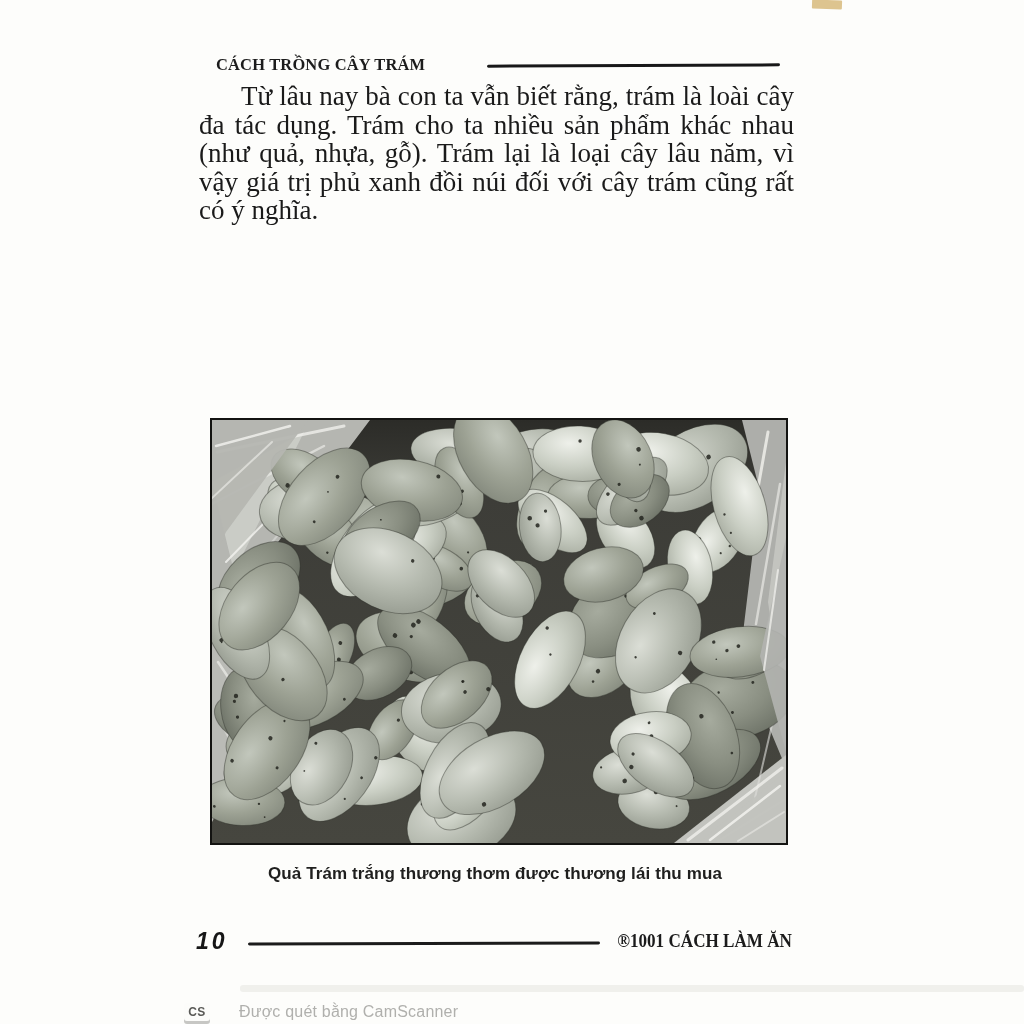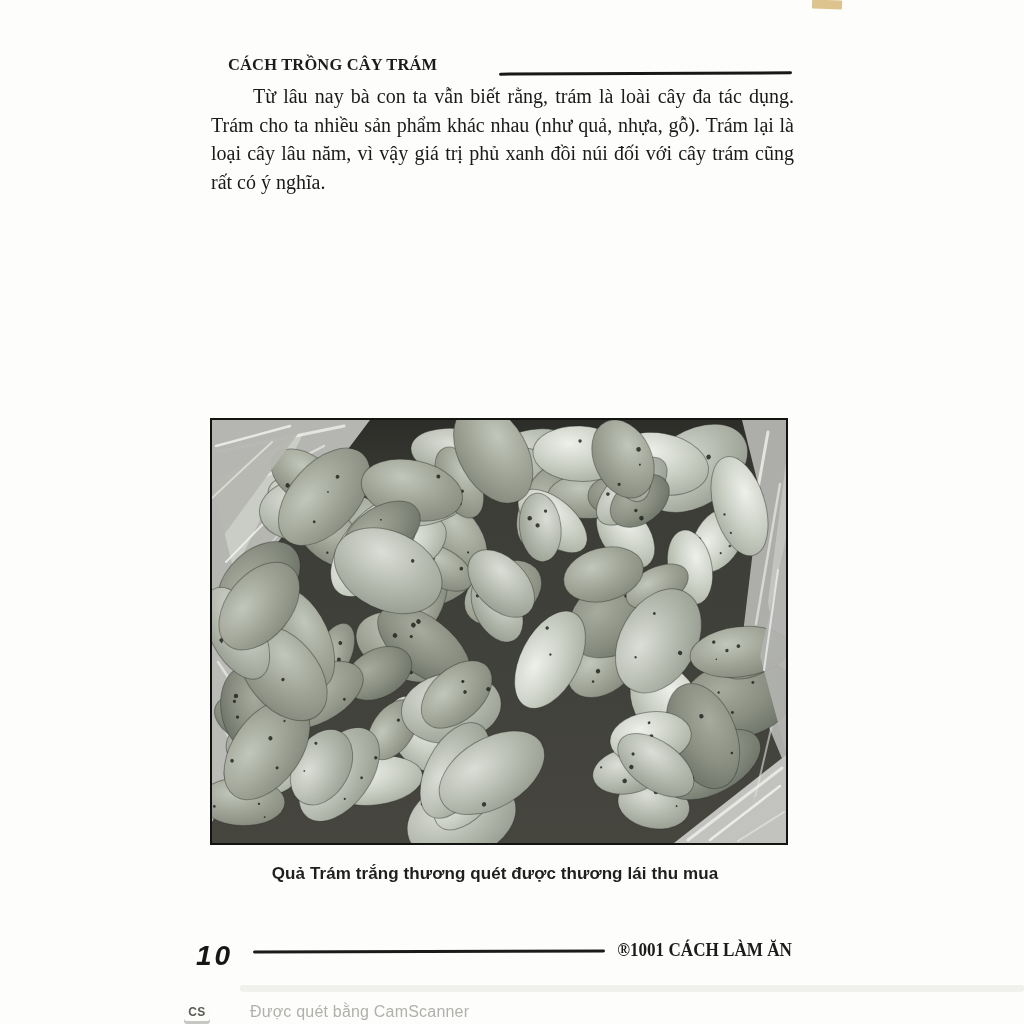--- a/index.html
+++ b/index.html
@@ -8,41 +8,41 @@
     background:#fdfdfb;
     font-family:"Liberation Serif", serif;
   }
   .page{position:absolute;inset:0;background:#fdfdfb;}
   .sticky-mark{
     position:absolute;left:812px;top:0;width:30px;height:9px;
     background:#d9be83;transform:rotate(2deg);border-radius:1px;opacity:.9;
   }
   
   .header{
-    position:absolute;left:196px;top:54px;width:596px;
-    display:flex;align-items:flex-end;
+    position:absolute;left:184px;top:54px;width:596px;
+    display:flex;align-items:center;
   }
   .header-title{
     padding-left:34px;
     font-size:17.5px;font-weight:bold;color:#1c1c1c;
     letter-spacing:.2px;white-space:nowrap;
     transform:scaleX(.94);transform-origin:left center;
   }
   .header-rule{
     flex:1;height:3px;background:#181818;border-radius:2px;
     margin-left:46px;margin-top:2px;transform:rotate(-.25deg);
   }
   
   .body-text{
     position:absolute;left:195px;top:82px;width:599px;
     color:#1a1a1a;
   }
   .body-text p{
-    margin:0 0 10px 16px;
-    font-size:20px;line-height:28.6px;
+    margin:0 0 10px 4px;
+    font-size:27px;line-height:28.6px;
     text-align:justify;text-indent:42px;
   }
   
   .photo{
     position:absolute;left:210px;top:418px;margin:0;
     width:574px;height:423px;border:2px solid #131311;
     background:#41413c;overflow:hidden;
   }
   .photo svg{display:block;width:100%;height:100%;}
   
@@ -53,22 +53,22 @@
     font-size:17px;font-weight:bold;color:#1f1f1e;
     letter-spacing:.1px;
   }
   
   .footer{
     position:absolute;left:196px;top:928px;width:596px;
     display:flex;align-items:center;
   }
   .page-number{
     font-family:"Liberation Sans", sans-serif;
-    font-size:28px;font-weight:bold;font-style:italic;
-    letter-spacing:3px;color:#161616;margin-top:12px;
+    font-size:23px;font-weight:bold;font-style:italic;
+    letter-spacing:3px;color:#161616;
   }
   .footer-rule{
     width:352px;height:3px;background:#1b1b1b;border-radius:2px;
     margin-left:20px;margin-top:3px;transform:rotate(-.2deg);
   }
   .book-title{
     margin-left:auto;
     font-size:18px;font-weight:bold;color:#1b1b1b;
     white-space:nowrap;transform:scaleX(.95);transform-origin:right center;
   }
@@ -87,21 +87,21 @@
   .cs-badge{
     display:inline-block;width:26px;height:18px;line-height:18px;
     text-align:center;
     border:2px solid #77777
 4;border-radius:3px;
     color:#5a5a57;background:#fcfcfa;
     font-size:12px;font-weight:bold;letter-spacing:.5px;
     box-shadow:0 3px 0 #c7c7c4;
   }
   .cs-label{
-    margin-left:17px;font-size:16px;color:#b0b0ad;letter-spacing:.2px;
+    margin-left:6px;font-size:16px;color:#b0b0ad;letter-spacing:.2px;
   }
 </style>
 </head>
 <body>
 
 <div class="page">
 
   <div class="sticky-mark"></div>
 
   <div class="header">
@@ -634,21 +634,21 @@
         <path d="M0 78 L60 22" stroke="#e8e8e4" stroke-width="2" opacity=".7" fill="none"></path>
         <path d="M574 118 L574 332 L548 236 Z" fill="#b3b4b0" opacity=".9"></path>
         <path d="M566 150 L552 250" stroke="#eeeeea" stroke-width="2" opacity=".8" fill="none"></path>
         <path d="M574 352 L574 423 L486 423 Z" fill="#c2c3be" opacity=".95"></path>
         <path d="M498 420 L568 366" stroke="#f2f2ee" stroke-width="2.5" opacity=".85" fill="none"></path>
         <path d="M526 421 L572 392" stroke="#e4e4e0" stroke-width="2" opacity=".7" fill="none"></path>
       </g>
     </svg>
   </figure>
 
-  <figcaption class="caption">Quả Trám trắng thương quét được thương lái thu mua</figcaption>
+  <figcaption class="caption">Quả Trám trắng thương thơm được thương lái thu mua</figcaption>
 
   <div class="footer">
     <span class="page-number">10</span>
     <span class="footer-rule"></span>
     <span class="book-title">®1001 CÁCH LÀM ĂN</span>
   </div>
 
   <div class="scan-smudge"></div>
 
   <div class="camscanner">

